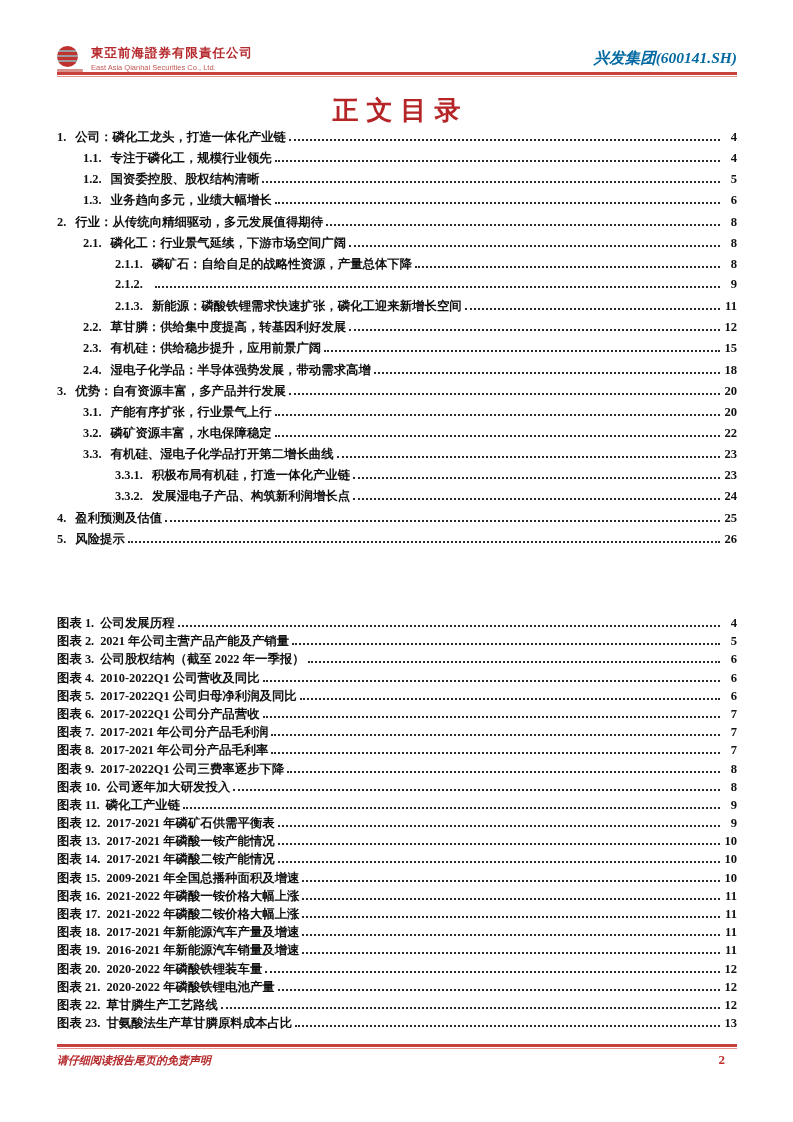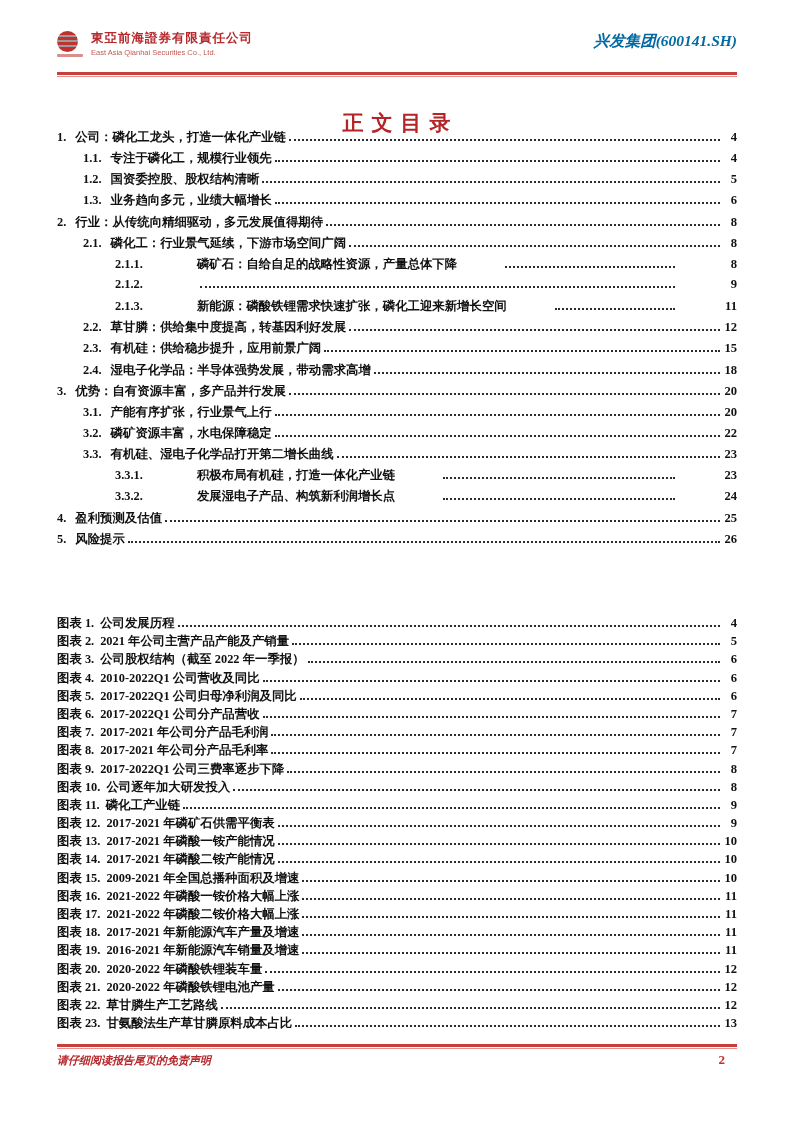--- a/index.html
+++ b/index.html
@@ -7,22 +7,22 @@
     width: 793px; height: 1122px;
     background: #ffffff;
     font-family: "Liberation Serif", "DejaVu Serif", serif;
     position: relative;
     overflow: hidden;
   }
   .page { position: absolute; inset: 0; }
 
   
   .header {
-    position: absolute; top: 31px; left: 57px; right: 56px;
-    display: flex; justify-content: space-between; align-items: flex-start;
+    position: absolute; top: 46px; left: 57px; right: 56px;
+    display: flex; justify-content: space-between; align-items: center;
   }
   .brand { display: flex; gap: 8px; align-items: flex-start; }
   .globe {
     width: 21px; height: 21px; border-radius: 50%;
     background: linear-gradient(180deg,
       #bf312e 0px 4px, #9b9ba0 4px 6px, #c0342f 6px 9px,
       #9b9ba0 9px 11px, #c0342f 11px 14px, #9b9ba0 14px 16px,
       #bf312e 16px 21px);
   }
   .logo-caption { margin-top: 2px; height: 3px; width: 26px; background: #d98f8c; border-radius: 1px; }
@@ -36,39 +36,39 @@
   
   .rule { position: absolute; left: 57px; right: 56px; height: 2.5px; background: #c8403c; }
   .rule::after {
     content: ''; position: absolute; left: 0; right: 0; top: 4px; height: 1px; background: #e5928e;
   }
   .rule-header { top: 72px; }
   .rule-footer { top: 0; position: relative; left: 0; right: 0; }
 
   
   .sec-title {
-    position: absolute; left: 0; right: 0; margin: 16px;
-    text-align: center; font-size: 21px; font-weight: bold;
+    position: absolute; left: 0; right: 0; margin: 0;
+    text-align: center; font-size: 26px; font-weight: bold;
     color: #b52427; letter-spacing: 8px; text-indent: 8px;
   }
   .toc-title { top: 93px; }
   .fig-title { top: 577px; }
 
   
   .list { position: absolute; left: 57px; width: 680px; }
   #toc-list { top: 129px; }
   #fig-list { top: 615px; }
   .row {
     display: flex; align-items: baseline;
     height: 21.15px; font-size: 12.4px; font-weight: bold; color: #111;
     white-space: nowrap;
   }
   #fig-list .row { height: 18.2px; }
   .lvl2 { padding-left: 26px; }
-  .lvl3 { padding-left: 58px; gap: 45px; }
+  .lvl3 { padding-left: 58px; }
   .num { margin-right: 9px; }
   #fig-list .num { margin-right: 6px; }
   .dots { flex: 1; min-width: 12px; border-bottom: 2px dotted #2b2b2b; margin: 0 3px 3px 3px; }
   .pg { min-width: 14px; text-align: right; font-size: 12.6px; }
 
   
   .footer { position: absolute; top: 1044px; left: 57px; right: 56px; }
   .footer-row { display: flex; justify-content: space-between; align-items: baseline; margin-top: 5px; gap: 14px; }
   .disclaimer {
     color: #b5292c; font-weight: bold; font-style: italic; font-size: 11px;

